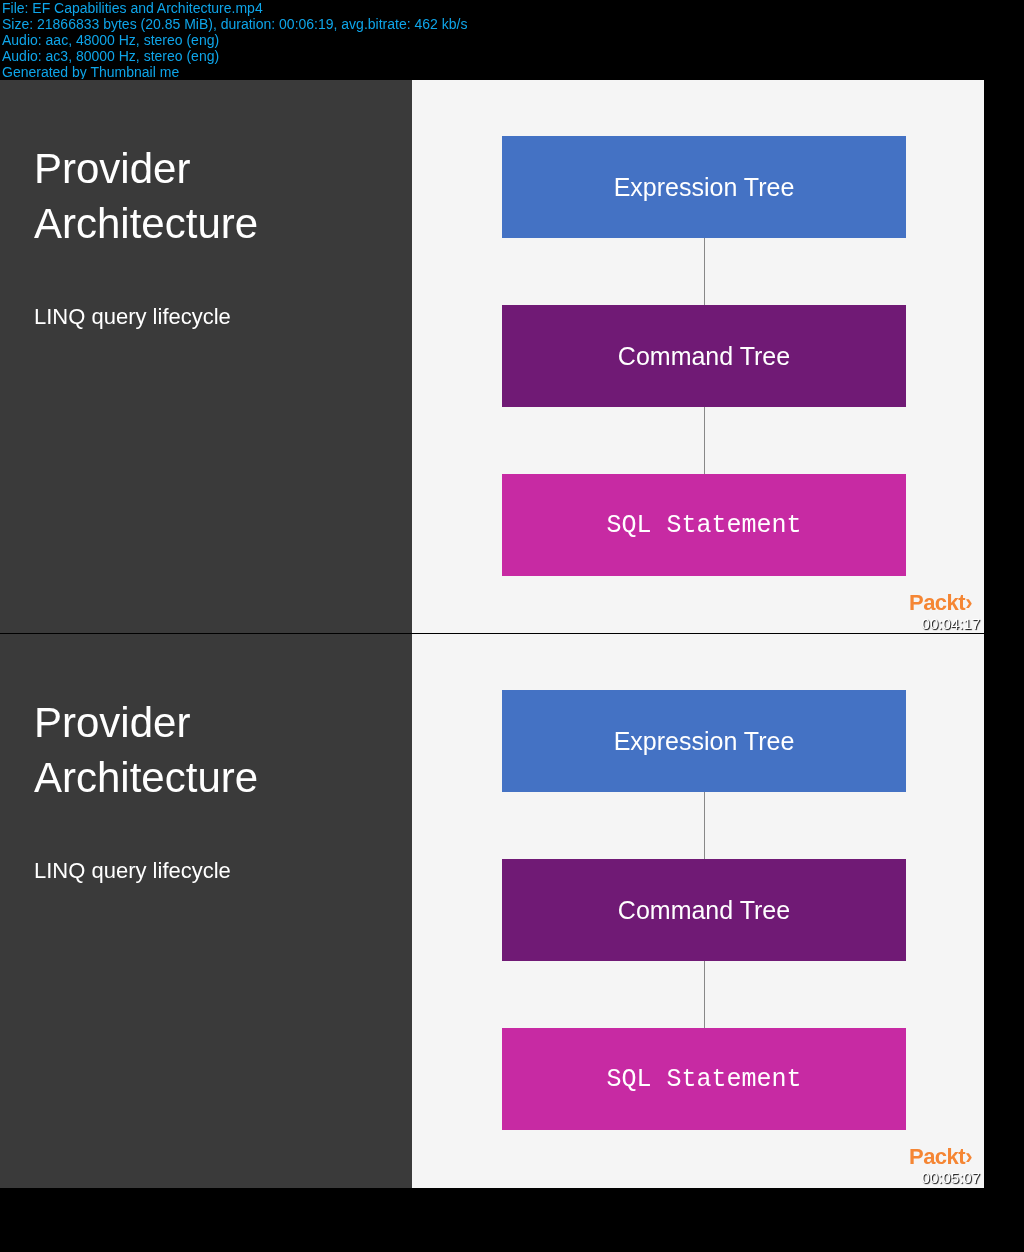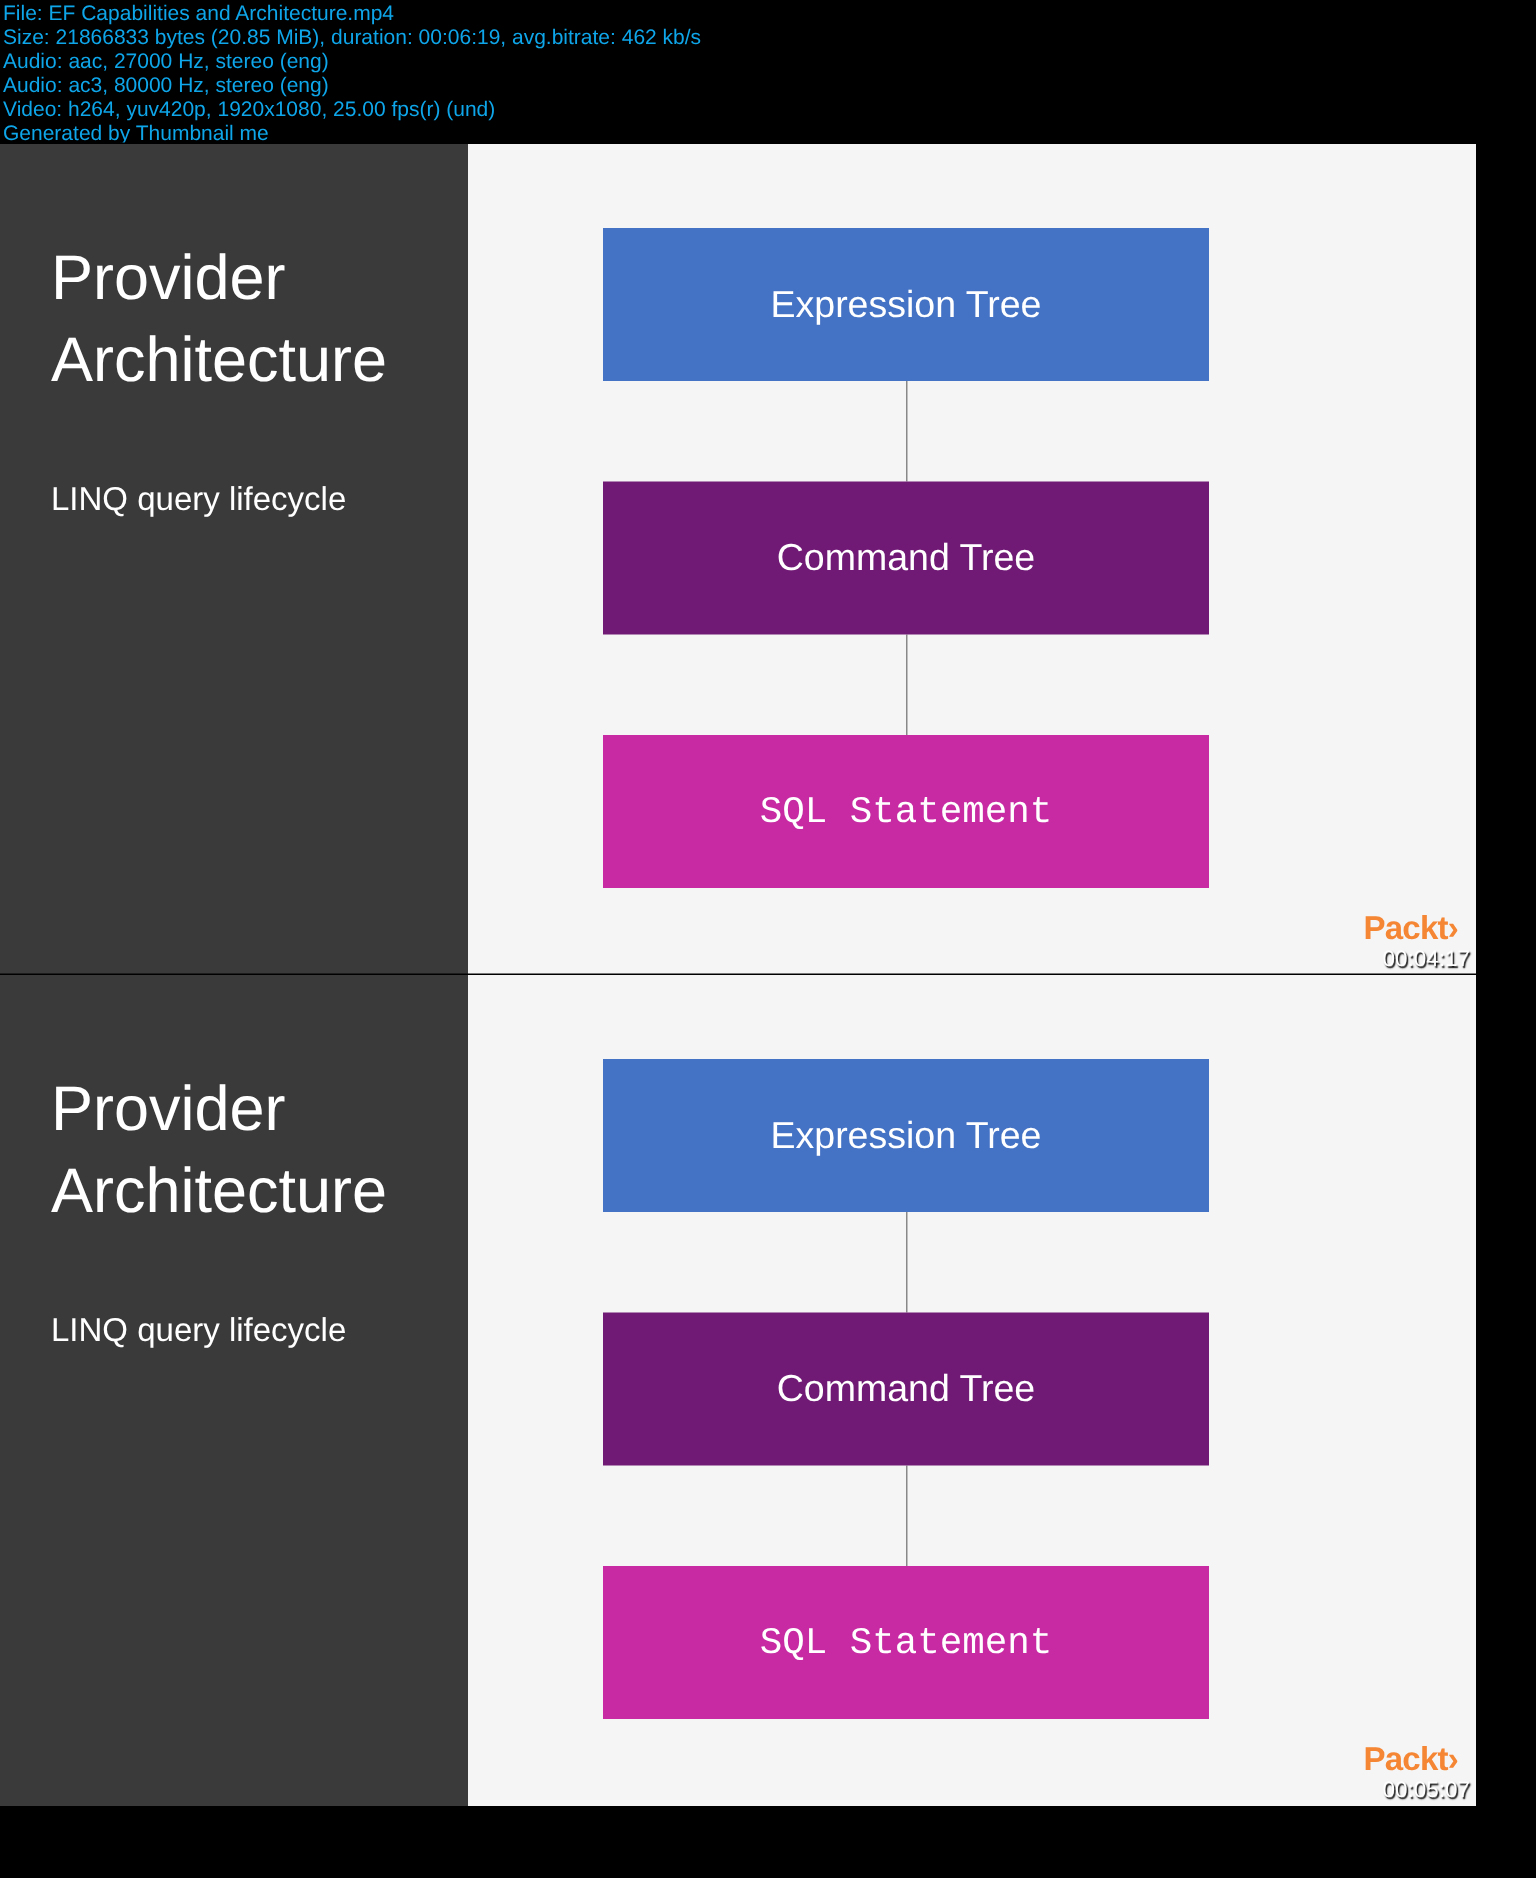--- a/index.html
+++ b/index.html
@@ -37,21 +37,21 @@
     .thumbnail {
       position: relative;
       width: 984px;
       height: 554px;
       display: flex;
       background: #f5f5f5;
       outline: 1px solid #000;
     }
     
     .sidebar {
-      width: 312px;
+      width: 412px;
       height: 100%;
       background: #3a3a3a;
       padding: 62px 34px 20px 34px;
       color: #fff;
     }
     
     .sidebar-title {
       font-size: 42px;
       font-weight: 400;
       line-height: 1.3;
@@ -127,23 +127,22 @@
       font-family: Arial, sans-serif;
       text-shadow: 1px 1px 1px #000;
     }
   </style>
 </head>
 <body>
 
 <div class="metadata-overlay">
   <div class="metadata-line">File: EF Capabilities and Architecture.mp4</div>
   <div class="metadata-line">Size: 21866833 bytes (20.85 MiB), duration: 00:06:19, avg.bitrate: 462 kb/s</div>
-  <div class="metadata-line">Audio: aac, 27000 Hz, stereo (eng)</div>
+  <div class="metadata-line">Audio: aac, 48000 Hz, stereo (eng)</div>
   <div class="metadata-line">Audio: ac3, 80000 Hz, stereo (eng)</div>
-  <div class="metadata-line">Video: h264, yuv420p, 1920x1080, 25.00 fps(r) (und)</div>
   <div class="metadata-line">Generated by Thumbnail me</div>
 </div>
 
 <div class="thumbnails-container">
 
   <div class="thumbnail">
     <div class="sidebar">
       <div class="sidebar-title">Provider Architecture</div>
       <div class="sidebar-subtitle">LINQ query lifecycle</div>
     </div>

